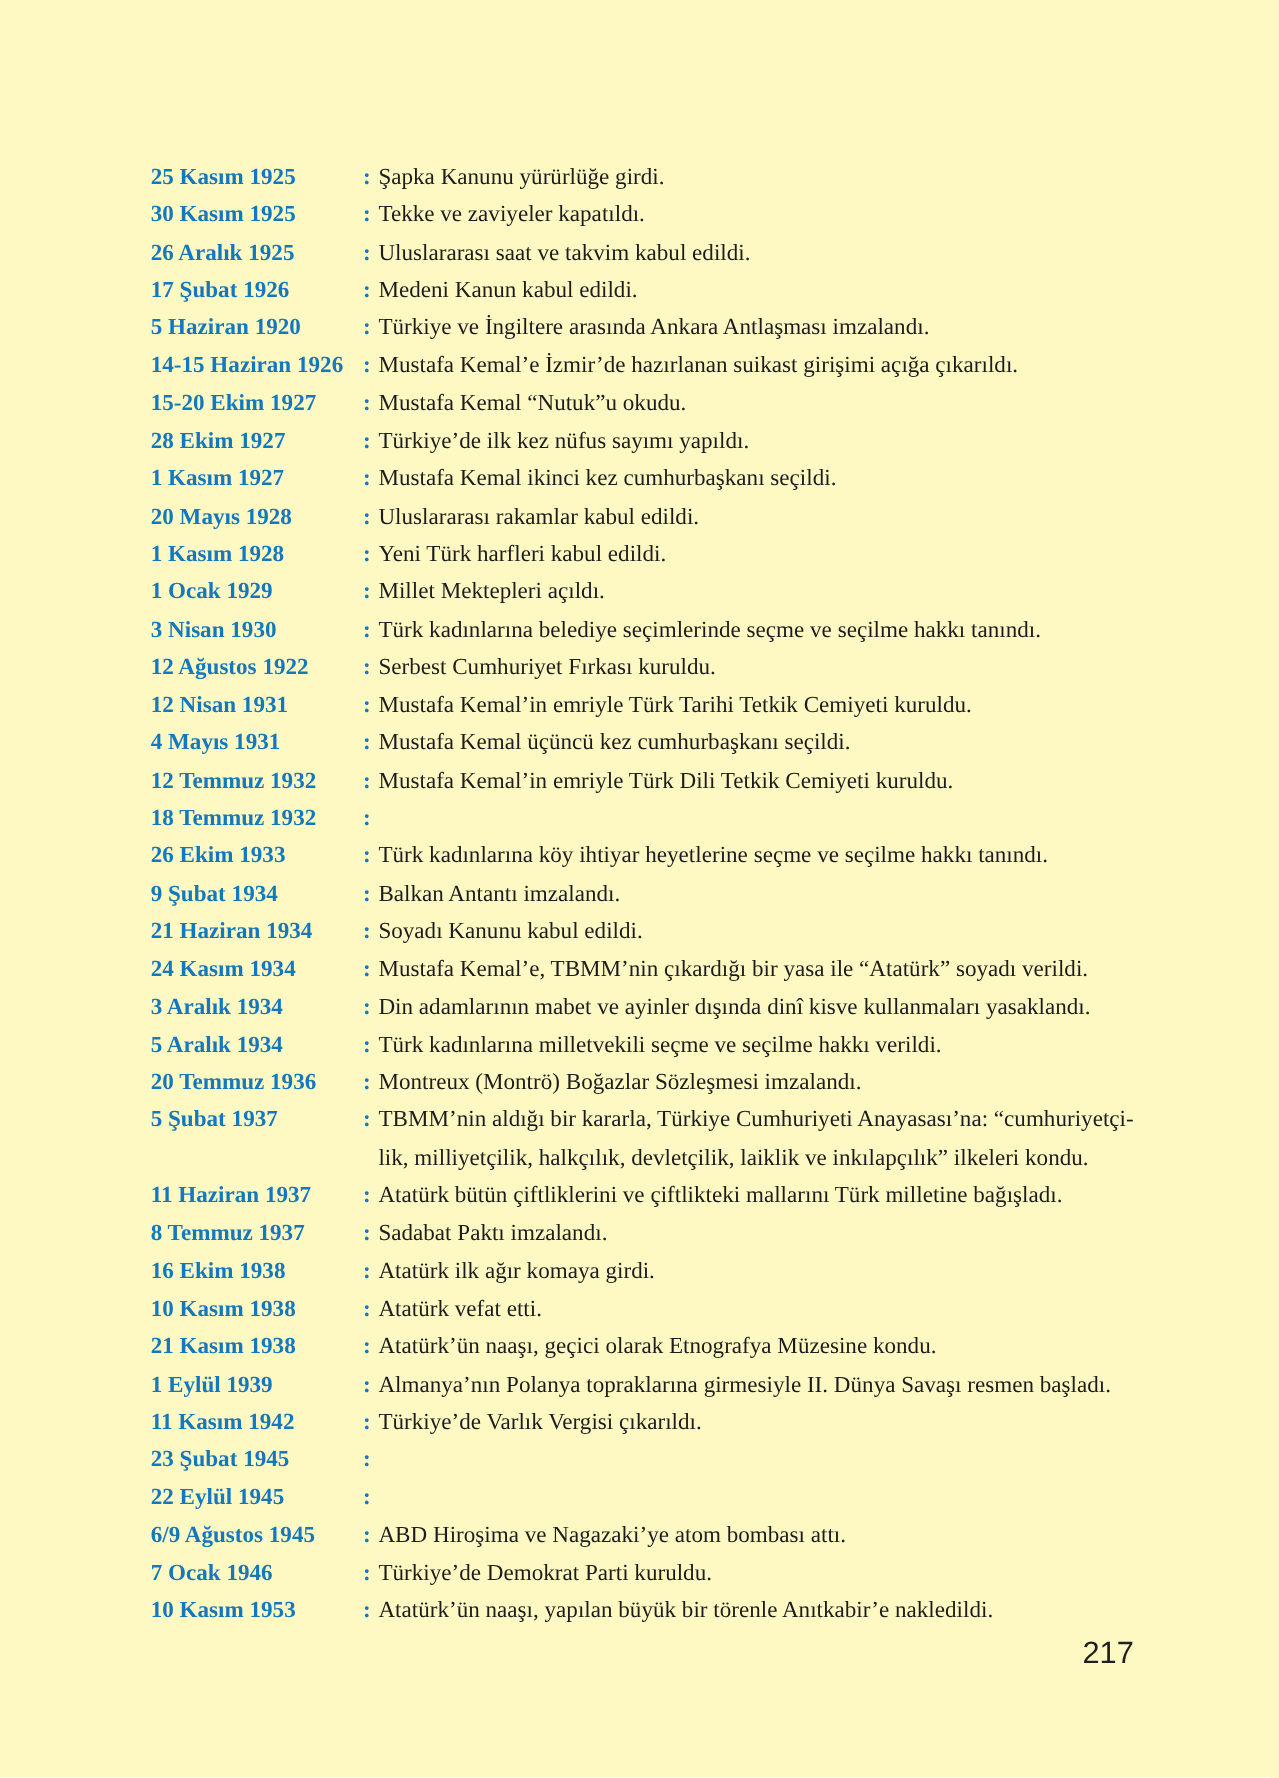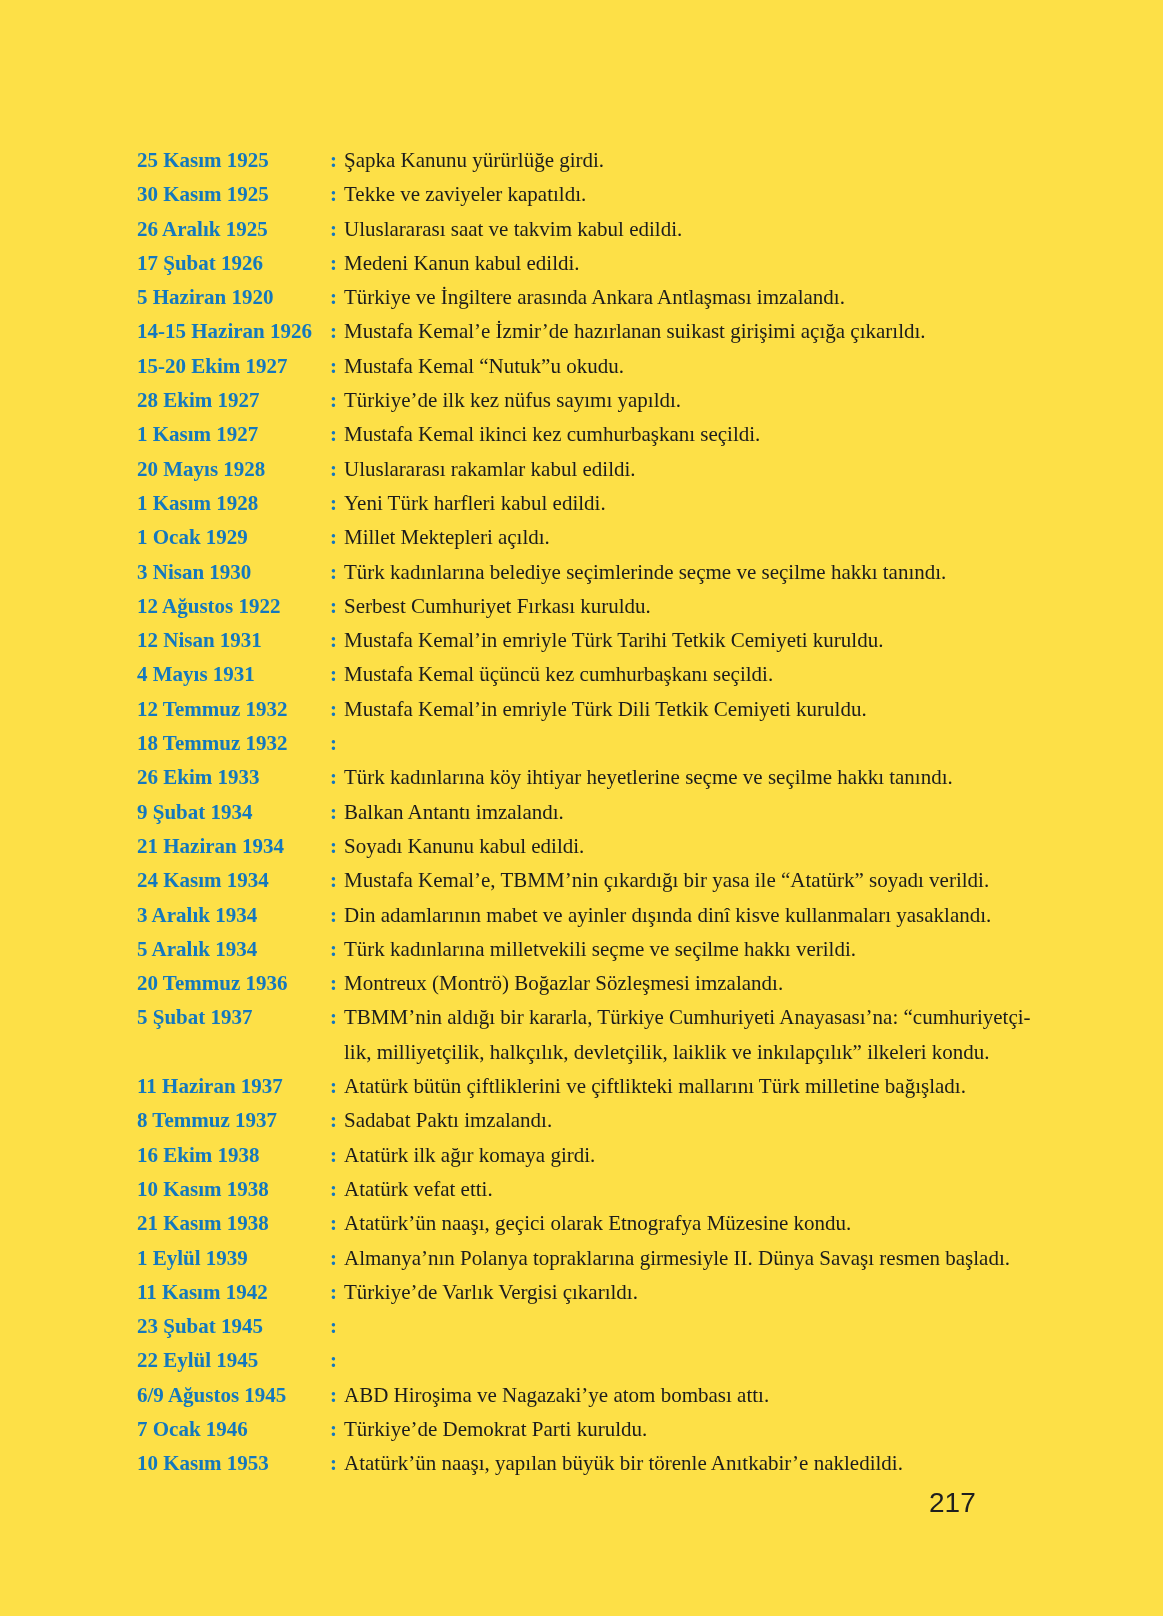--- a/index.html
+++ b/index.html
@@ -37,32 +37,32 @@
   .colon {
     font-weight: bold;
     color: var(--accent, #1478be);
   }
   .event {
     color: var(--ink, #1c1c1c);
     white-space: pre;
   }
   .page-number {
     position: absolute;
-    left: 929px;
+    left: 984px;
     top: 1487px;
     font-family: "Liberation Sans", sans-serif;
     font-size: 28px;
     line-height: 32px;
     color: #1f1f1f;
   }
 </style>
 </head>
 <body>
 
-<div class="page" style="background: #fde047;">
+<div class="page" style="background: #fef9c3;">
   <main class="timeline">
   <div class="row">
     <span class="date">25 Kasım 1925</span>
     <span class="colon">:</span>
     <span class="event">Şapka Kanunu yürürlüğe girdi.</span>
   </div>
 
   <div class="row">
     <span class="date">30 Kasım 1925</span>
     <span class="colon">:</span>

